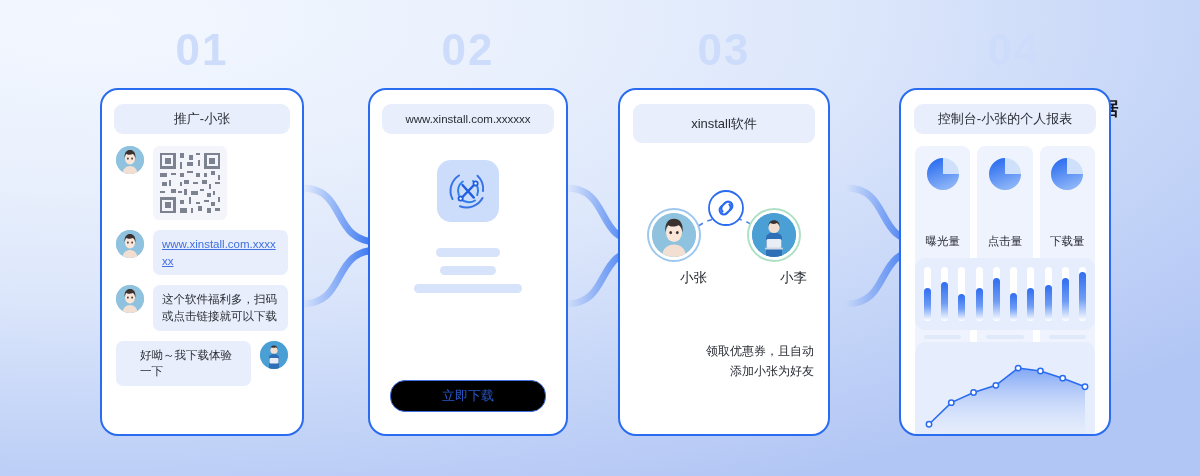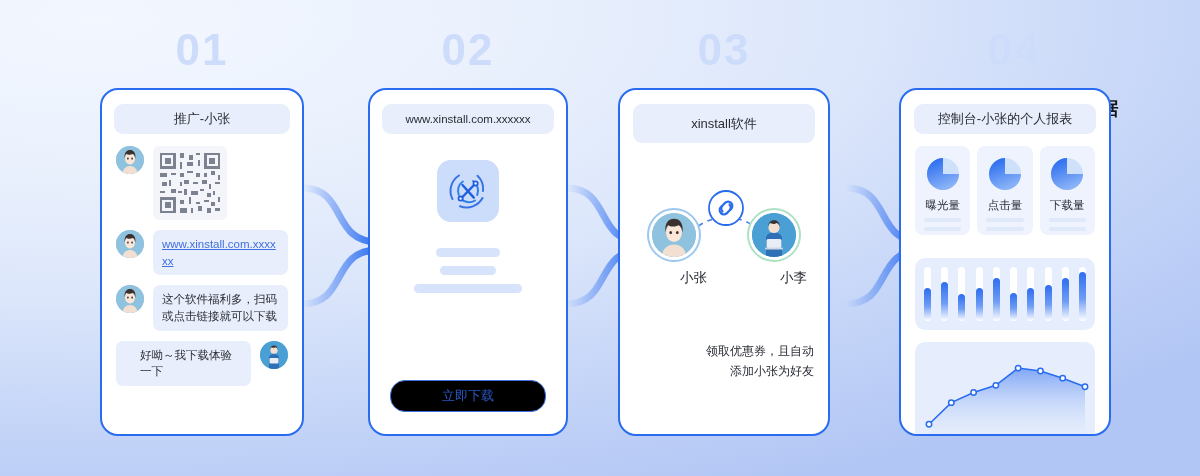--- a/index.html
+++ b/index.html
@@ -82,22 +82,22 @@
   .uimg{width:100%;height:100%;border-radius:50%;overflow:hidden;position:relative;background:#8fc2de;}
   .uimg.b{background:#4a9fd4;}
   .uname{margin-top:7px;font-size:13.5px;color:#22252c;}
   .c3note{
     position:absolute;left:14px;right:14px;top:252px;text-align:right;
     font-size:12px;line-height:1.65;color:#2a2d35;
   }
   
   .statrow{position:absolute;left:14px;right:14px;top:56px;display:flex;gap:7px;}
   .stat{
-    flex:1;background:#eef3fd;border-radius:8px;padding:9px 5px 4px;
-    display:flex;flex-direction:column;align-items:center;
+    flex:1;background:#eef3fd;border-radius:8px;padding:9px 5px 16px;
+    display:flex;flex-direction:column;align-items:center;gap:36px;
   }
   .statlabel{font-size:11.5px;color:#2a2d35;margin-top:5px;}
   .statline{height:4px;background:#e0e9fa;border-radius:2px;width:82%;margin-top:5px;}
   .panel{position:absolute;left:14px;right:14px;background:#e6edfc;border-radius:10px;}
   .bars{top:168px;height:72px;display:flex;align-items:flex-end;
         justify-content:space-between;padding:9px 9px;box-sizing:border-box;}
   .btrack{width:7px;height:100%;background:#fff;border-radius:4px;position:relative;overflow:hidden;}
   .bfill{position:absolute;left:0;right:0;bottom:0;border-radius:4px;
          background:linear-gradient(180deg,#2f6df0 0%,#6f9df5 55%,#ffffff 100%);}
   .area{top:252px;height:104px;overflow:hidden;}

